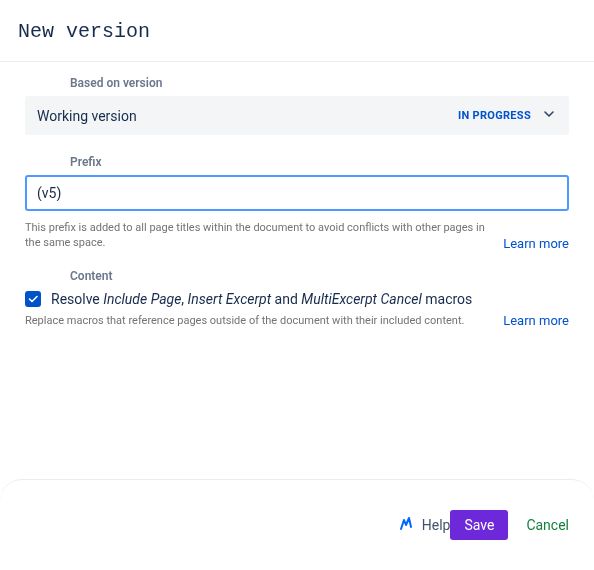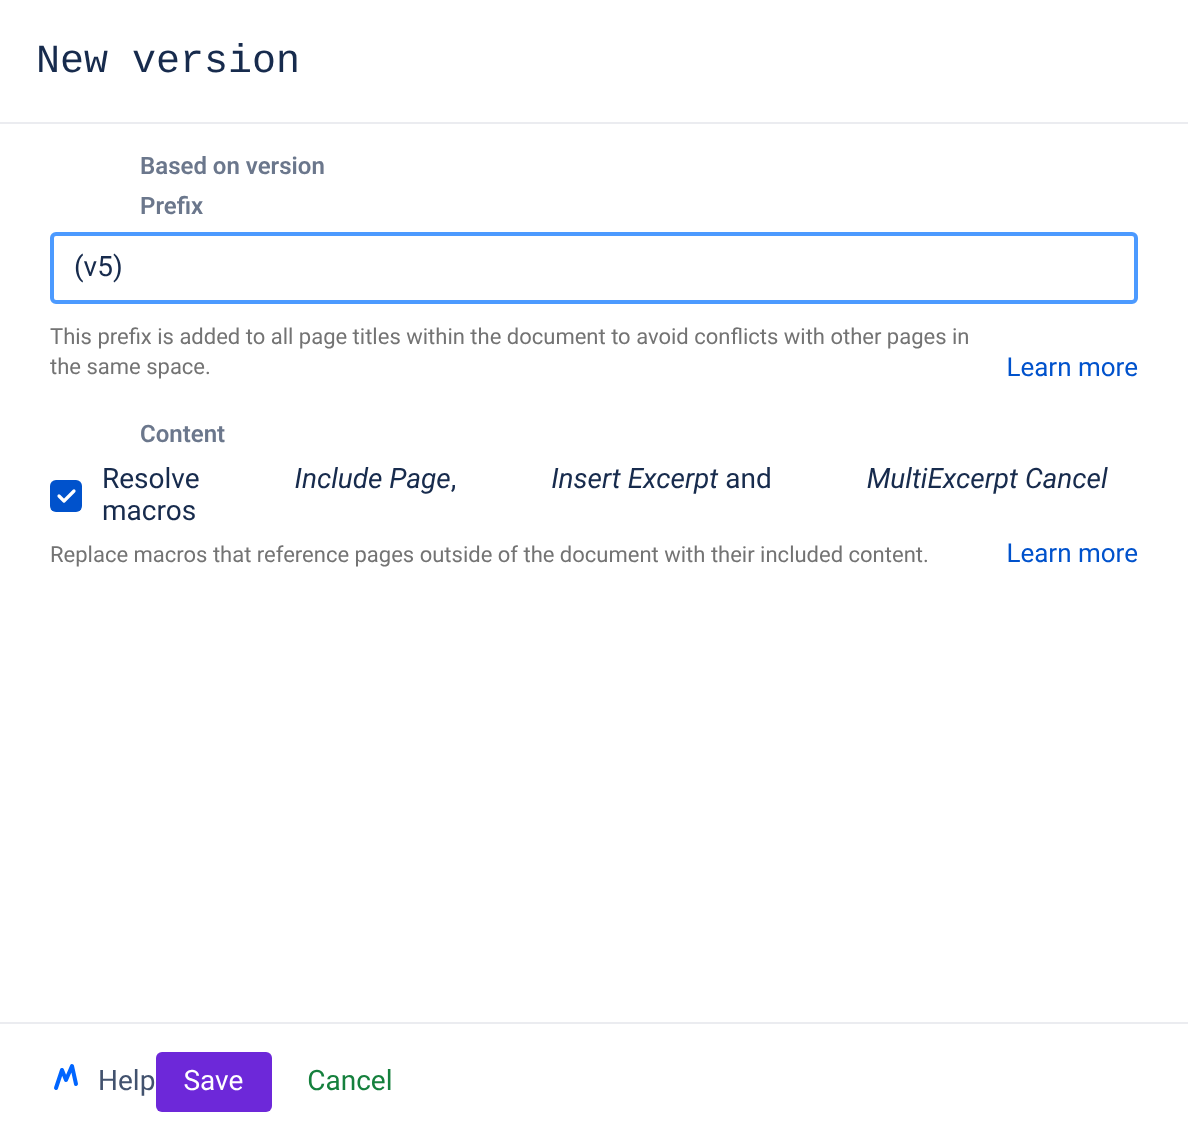--- a/index.html
+++ b/index.html
@@ -132,27 +132,28 @@
       align-items: center;
       justify-content: center;
       cursor: pointer;
       flex-shrink: 0;
     }
     .checkbox svg { display: block; }
     .checkbox-label {
       font-size: 14px;
       color: #172b4d;
     }
-    .checkbox-label i { font-style: italic; margin-left: 44px; }
+    .checkbox-label i { font-style: italic; }
     .footer {
       border-top: 1px solid #ebecf0;
       display: flex;
       align-items: center;
-      justify-content: flex-start;
-      padding: 14px 25px;
+      justify-content: flex-end;
+      padding: 30px 25px;
+      border-radius: 22px;
     }
     .help-link {
       display: flex;
       align-items: center;
       gap: 8px;
       font-size: 14px;
       color: #42526e;
       cursor: pointer;
     }
     .footer-actions {
@@ -180,20 +181,31 @@
 <body>
 
 <div class="header">
   <div class="title">New version</div>
 </div>
 <hr class="divider">
 
 <div class="content">
 
   <div class="field-label">Based on version</div>
+  <div class="based-on-row">
+    <div class="based-on-value">Working version</div>
+    <div class="based-on-right">
+      <div class="status-badge">IN PROGRESS</div>
+      <span>
+        <svg width="16" height="16" viewBox="0 0 24 24" fill="none">
+            <path d="M6 9l6 6 6-6" stroke="#344563" stroke-width="2.4" stroke-linecap="round" stroke-linejoin="round"></path>
+          </svg>
+      </span>
+    </div>
+  </div>
 
   <div class="field-label">Prefix</div>
   <input class="prefix-input" type="text" value="(v5)" style="">
   <div class="help-text-row">
     <div class="help-text">This prefix is added to all page titles within the document to avoid conflicts with other pages in the same space.</div>
     <div class="learn-more">Learn more</div>
   </div>
 
   <div class="field-label">Content</div>
   <div class="checkbox-row">

